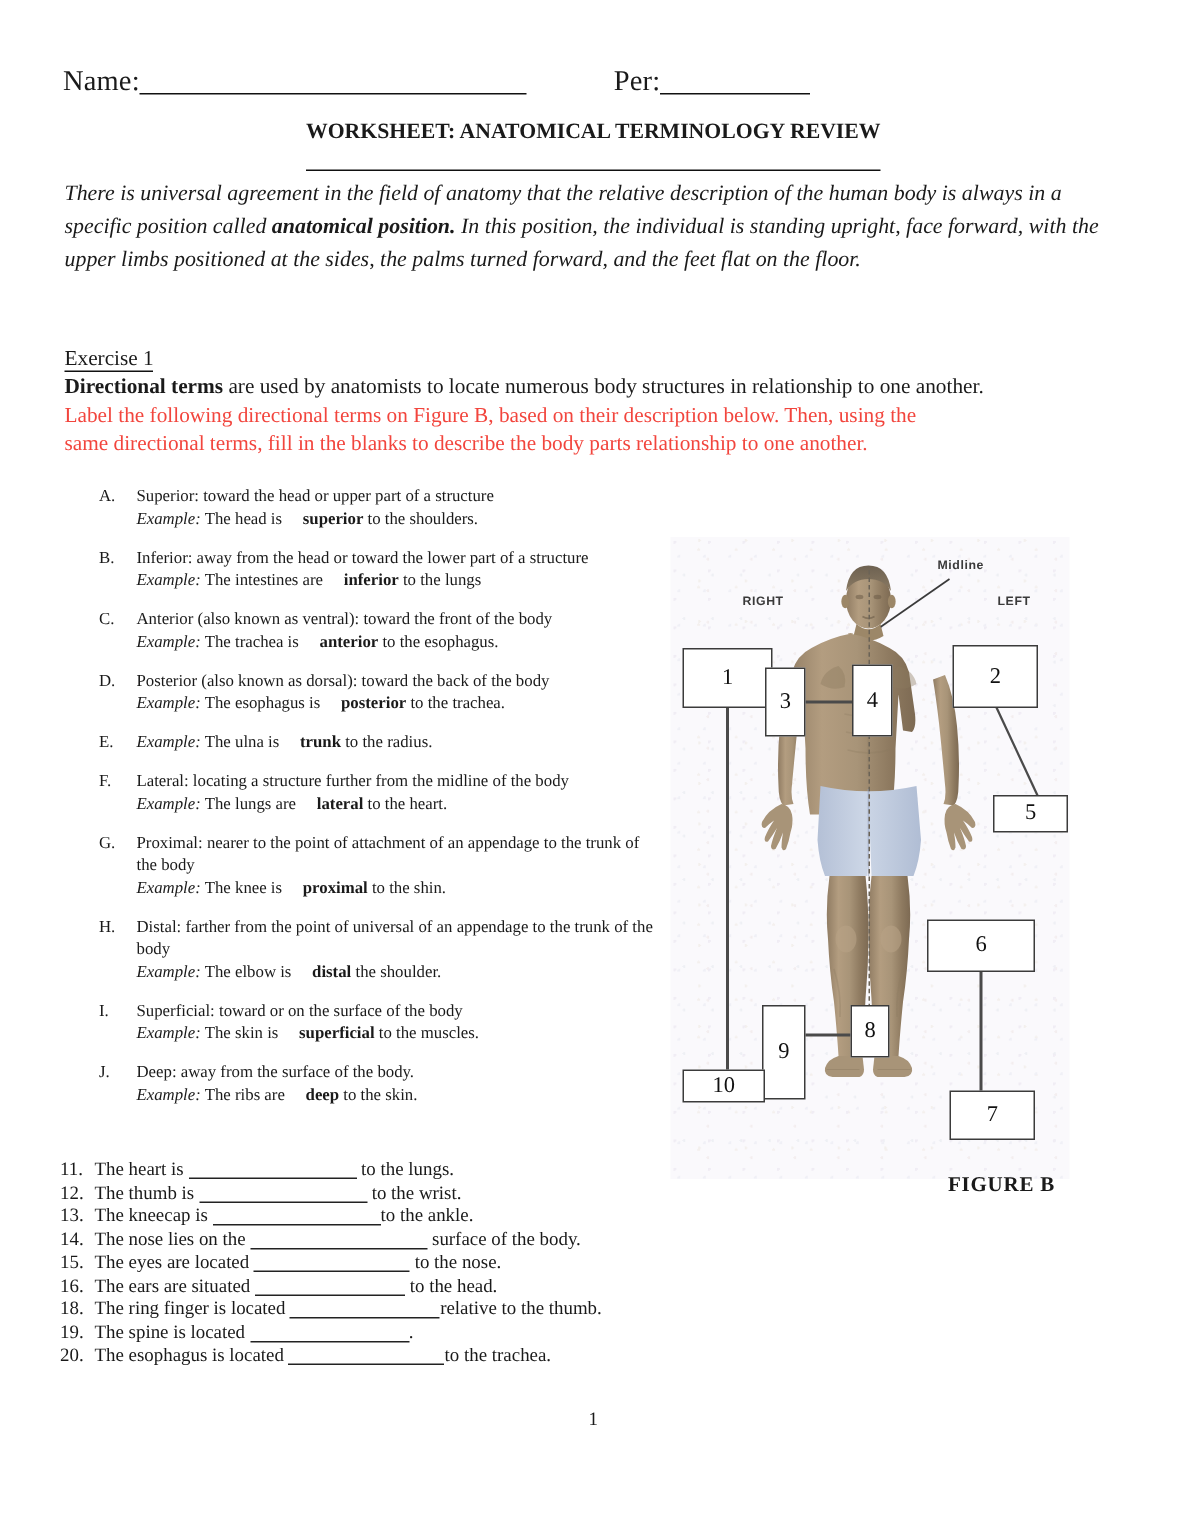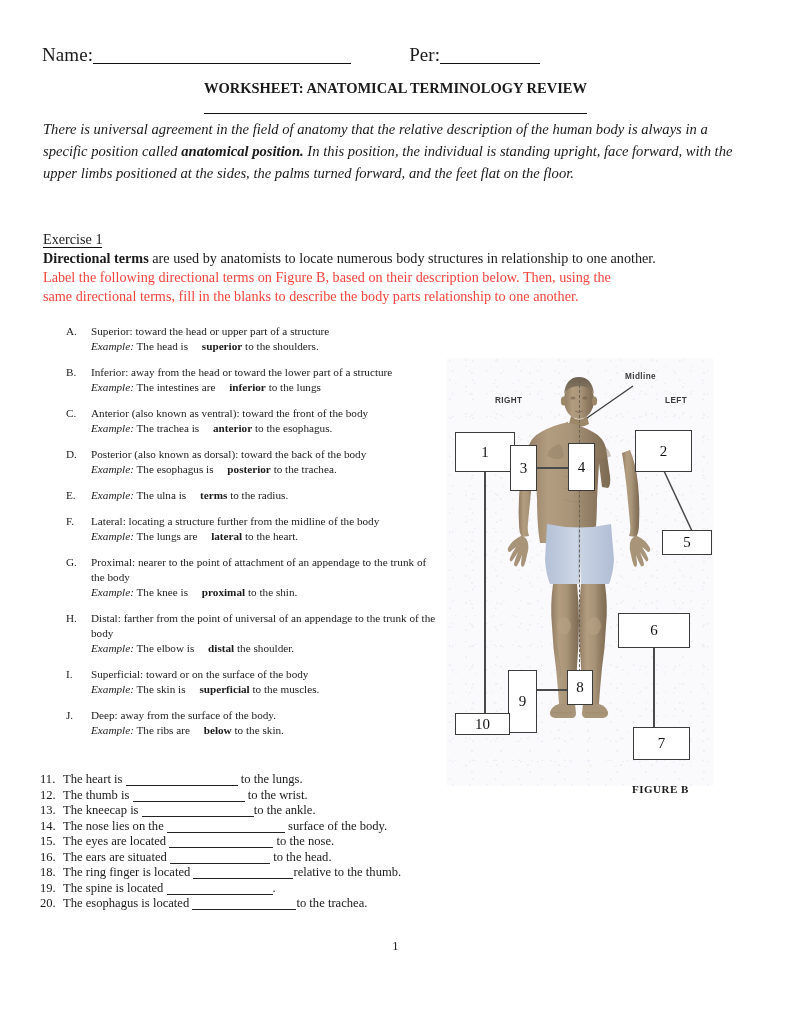--- a/index.html
+++ b/index.html
@@ -230,21 +230,21 @@
     position: absolute;
     background: #4a4a4a;
   }
   .leader-v { width: 1.6px; }
   .leader-h { height: 1.6px; }
 
   .fig-caption {
     position: absolute;
     left: 185px;
     top: 425px;
-    font-size: 11px;
+    font-size: 14px;
     font-weight: bold;
     letter-spacing: .5px;
     white-space: nowrap;
   }
 </style>
 </head>
 <body>
 
 <div class="page">
 
@@ -291,21 +291,21 @@
     <div class="term-item">
       <div class="term-letter">D.</div>
       <div class="term-body">
         <div class="term-def">Posterior (also known as dorsal): toward the back of the body</div>
         <div class="term-ex"><span class="exw">Example:</span><span>  The esophagus is </span><b>posterior</b><span> to the trachea.</span></div>
       </div>
     </div>
     <div class="term-item">
       <div class="term-letter">E.</div>
       <div class="term-body">
-        <div class="term-ex"><span class="exw">Example:</span><span> The ulna is </span><b>terms</b><span> to the radius.</span></div>
+        <div class="term-ex"><span class="exw">Example:</span><span> The ulna is </span><b>trunk</b><span> to the radius.</span></div>
       </div>
     </div>
     <div class="term-item">
       <div class="term-letter">F.</div>
       <div class="term-body">
         <div class="term-def">Lateral: locating a structure further from the midline of the body</div>
         <div class="term-ex"><span class="exw">Example:</span><span> The lungs are </span><b>lateral</b><span> to the heart.</span></div>
       </div>
     </div>
     <div class="term-item">
@@ -326,21 +326,21 @@
       <div class="term-letter">I.</div>
       <div class="term-body">
         <div class="term-def">Superficial: toward or on the surface of the body</div>
         <div class="term-ex"><span class="exw">Example:</span><span> The skin is </span><b>superficial</b><span> to the muscles.</span></div>
       </div>
     </div>
     <div class="term-item">
       <div class="term-letter">J.</div>
       <div class="term-body">
         <div class="term-def">Deep: away from the surface of the body.</div>
-        <div class="term-ex"><span class="exw">Example:</span><span> The ribs are </span><b>below</b><span> to the skin.</span></div>
+        <div class="term-ex"><span class="exw">Example:</span><span> The ribs are </span><b>deep</b><span> to the skin.</span></div>
       </div>
     </div>
   </div>
 
   <div class="qlist">
     <div class="qrow"><span class="qnum">11.</span><span>The heart is </span><span class="ul" style="width:112px"></span><span> to the lungs.</span></div>
     <div class="qrow"><span class="qnum">12.</span><span>The thumb is </span><span class="ul" style="width:112px"></span><span> to the wrist.</span></div>
     <div class="qrow"><span class="qnum">13.</span><span>The kneecap is </span><span class="ul" style="width:112px"></span><span>to the ankle.</span></div>
     <div class="qrow"><span class="qnum">14.</span><span>The nose lies on the </span><span class="ul" style="width:118px"></span><span> surface of the body.</span></div>
     <div class="qrow"><span class="qnum">15.</span><span>The eyes are located </span><span class="ul" style="width:104px"></span><span> to the nose.</span></div>

